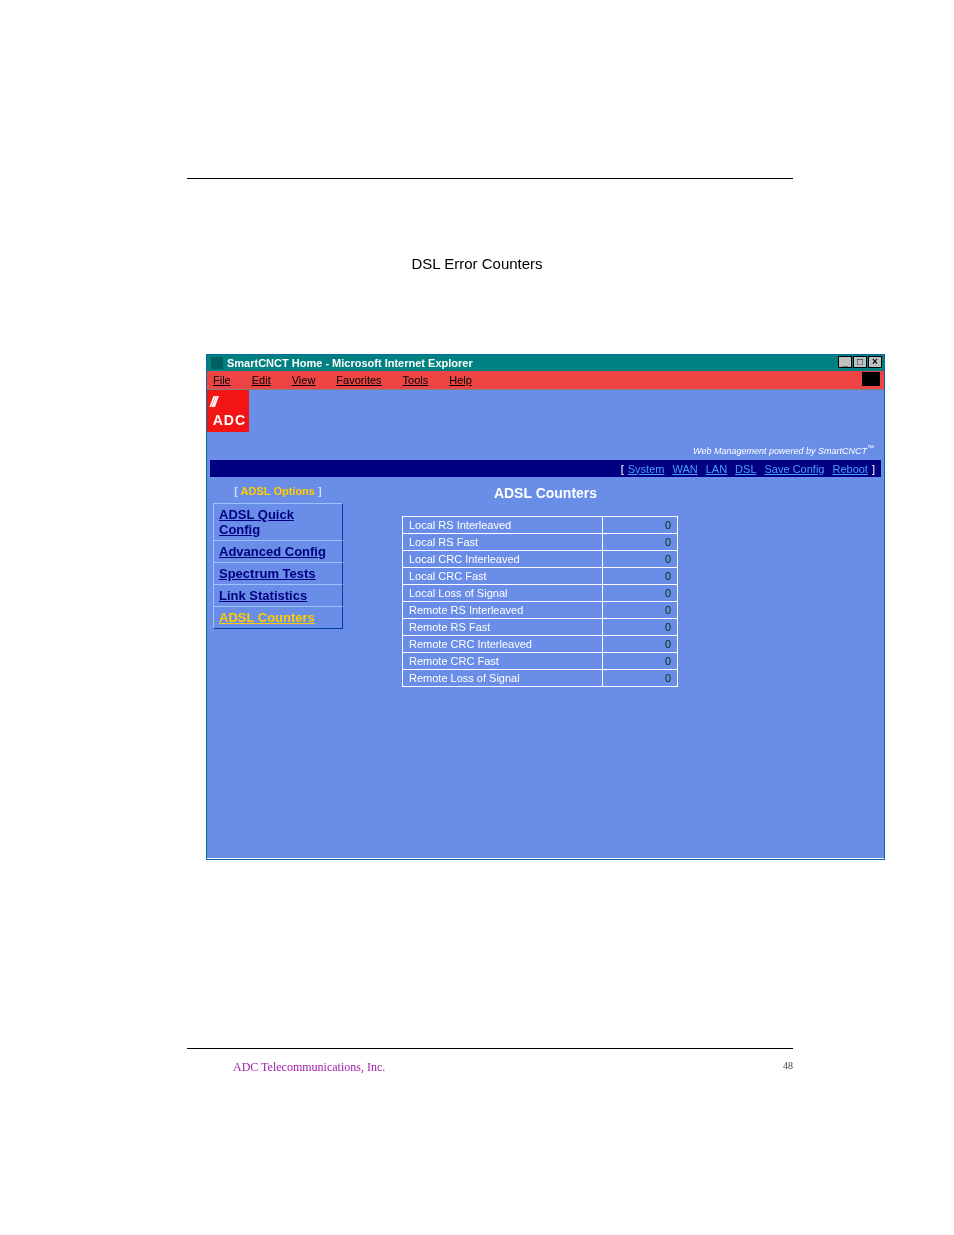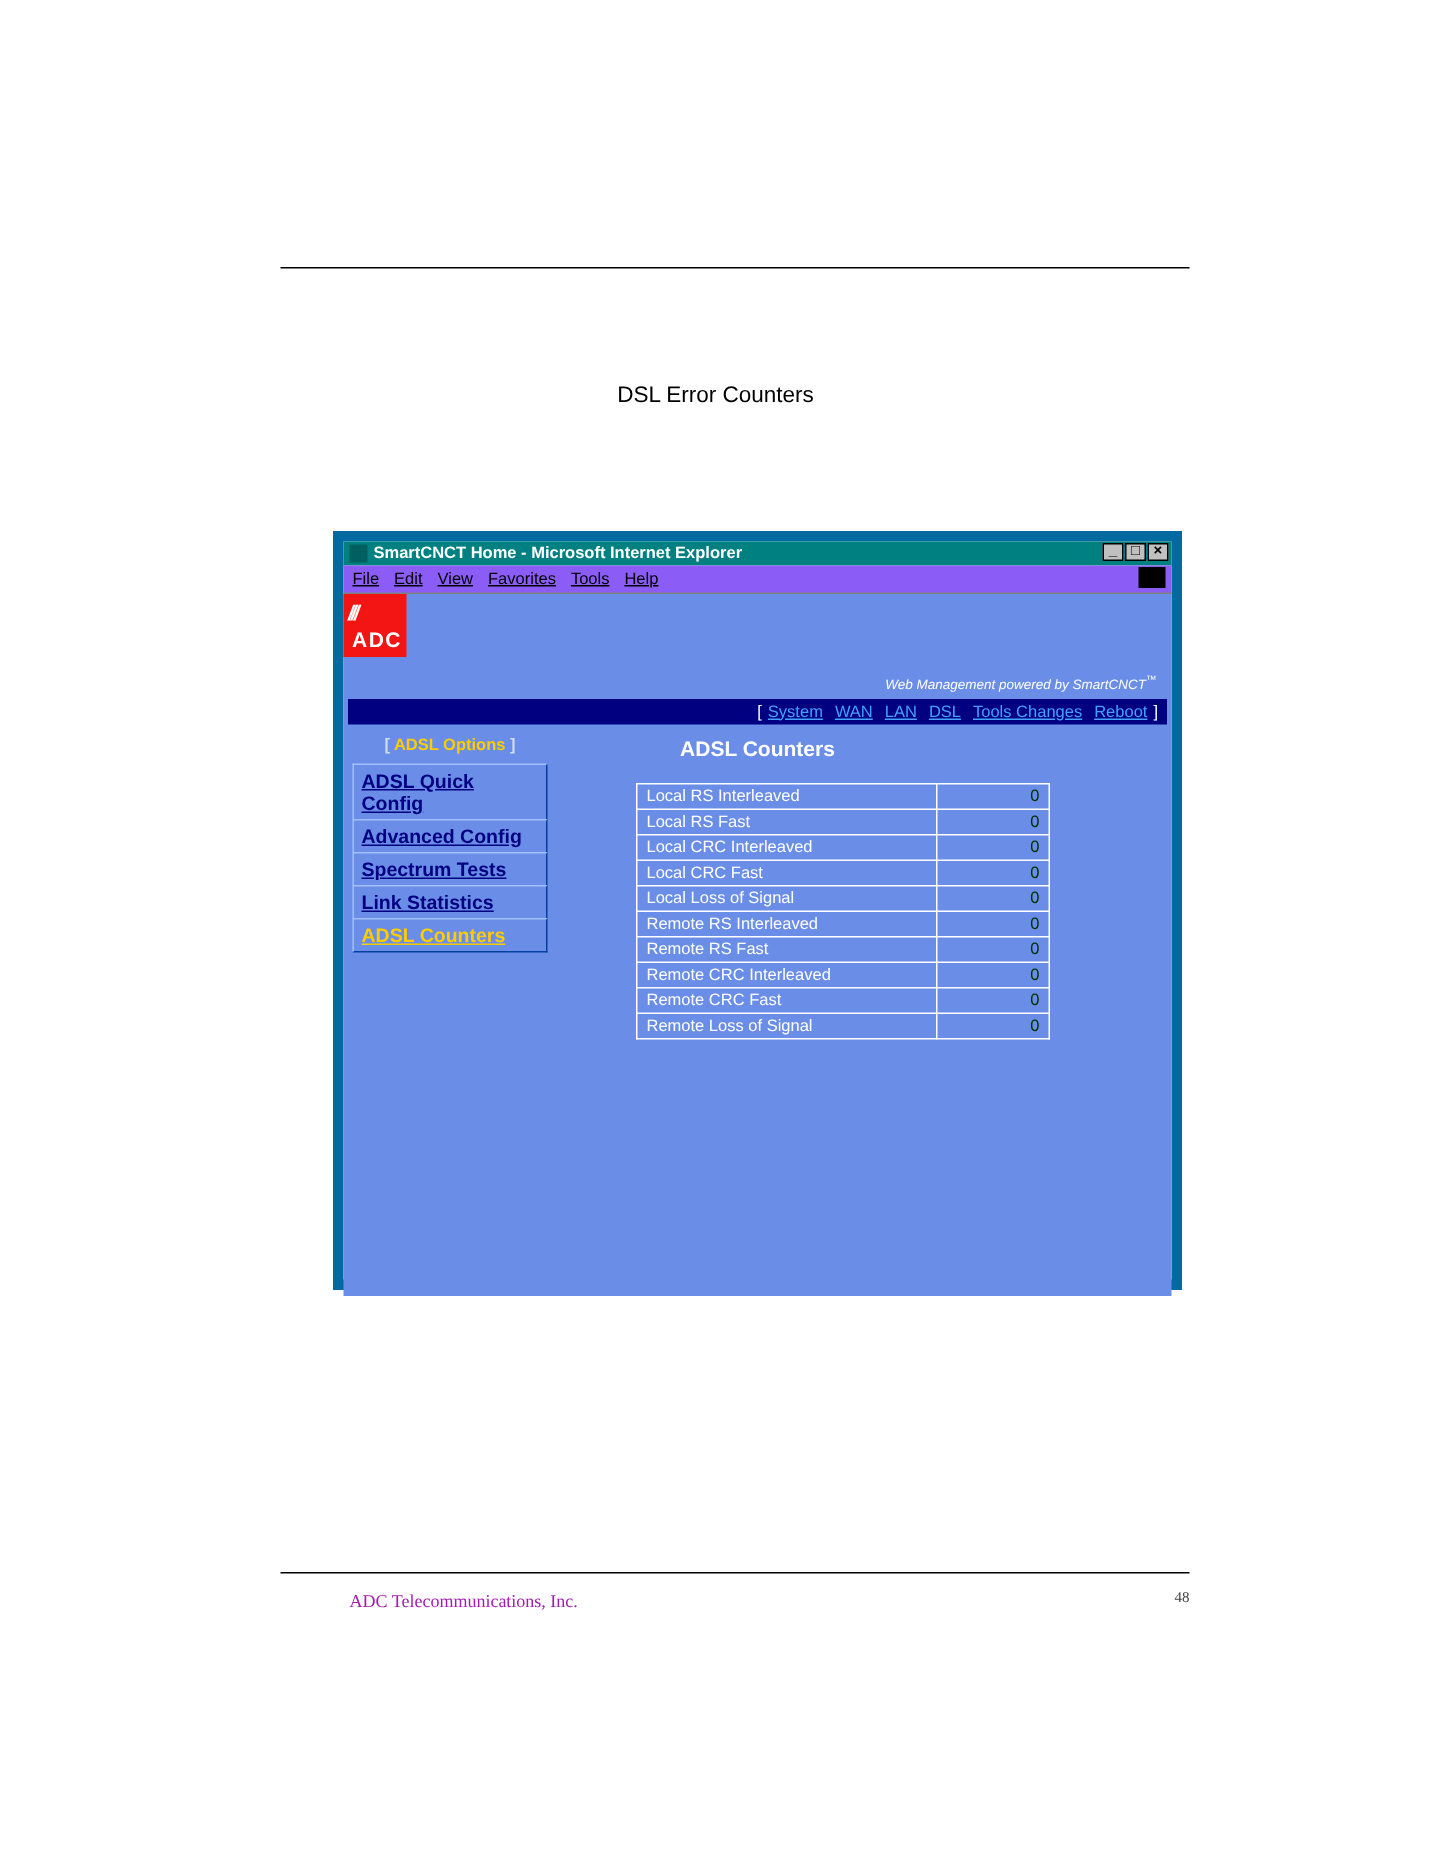--- a/index.html
+++ b/index.html
@@ -6,26 +6,26 @@
   .page { width:954px; height:1235px; position:relative; box-sizing:border-box; }
   .hr { position:absolute; left:187px; width:606px; height:1px; background:#000; }
   .hr.top { top:178px; }
   .hr.bot { top:1048px; }
   .head-dsl-err { position:absolute; left:0; width:954px; text-align:center; top:255px; font-family:Arial, Helvetica, sans-serif; font-weight:normal; font-size:15px; }
   .bold-span { font-family:Arial, Helvetica, sans-serif; font-weight:bold; font-size:14px; }
   .desc-line { position:absolute; left:187px; top:303px; font-size:14px; }
   .footer-left { position:absolute; left:187px; top:1060px; font-size:12px; color:#a21caf;margin-left:46px; }
   .footer-right { position:absolute; right:161px; top:1060px; font-size:10px; color:#444; }
 
-  .ie-window { position:absolute; left:222px; top:354px; width:566px; height:506px; box-sizing:border-box; border:7px solid #0369a1; font-family:Tahoma, Arial, sans-serif; }
+  .ie-window { position:absolute; left:206px; top:354px; width:679px; height:506px; box-sizing:border-box; border:1px solid #0369a1; font-family:Tahoma, Arial, sans-serif; }
   .ie-titlebar { height:16px; background:#008080; color:#fff; font-size:11px; font-weight:bold; display:flex; align-items:center; padding-left:4px; position:relative; }
   .ie-titlebar .ie-icon { width:12px; height:12px; background:#006060; display:inline-block; margin-right:4px; }
   .ie-winbtns { position:absolute; right:2px; top:1px; display:flex; gap:1px; }
   .ie-winbtn { width:14px; height:12px; background:#c0c0c0; border:1px solid #000; font-size:10px; line-height:10px; text-align:center; box-sizing:border-box; color:#000; }
-  .ie-menubar { height:18px; background:#8b5cf6; font-size:11px; display:flex; align-items:center; padding-left:6px; gap:10px; border-bottom:1px solid #808080; position:relative; }
+  .ie-menubar { height:18px; background:#ef4444; font-size:11px; display:flex; align-items:center; padding-left:6px; gap:21px; border-bottom:1px solid #808080; position:relative; }
   .ie-menubar .u { text-decoration:underline; }
   .ie-menubar .throbber { position:absolute; right:4px; top:1px; width:18px; height:14px; background:#000; }
 
   .ie-client { height:468px; background:#6a8ee8; position:relative; }
   .adc-logo-wrap { position:absolute; left:0px; top:0px; width:42px; height:42px; background:#f31414; color:#fff; font-family:Arial, sans-serif; }
   .adc-slashes { position:absolute; left:3px; top:4px; font-size:14px; font-style:italic; font-weight:bold; letter-spacing:-2px; }
   .adc-text { position:absolute; right:3px; bottom:4px; font-size:14px; font-weight:bold; letter-spacing:1px;text-align:center; }
   .web-mgmt { position:absolute; right:10px; top:54px; color:#fff; font-style:italic; font-size:9px; }
   .web-mgmt sup { font-size:7px; }
   .nav-strip { position:absolute; left:3px; right:3px; top:70px; height:17px; background:#000080; color:#46a0ff; font-size:11px; display:flex; justify-content:flex-end; align-items:center; padding-right:6px; }
@@ -81,21 +81,21 @@
       <div class="web-mgmt">
         <span>Web Management powered by SmartCNCT</span><sup>™</sup>
       </div>
 
       <div class="nav-strip">
         <span class="br">[ </span>
         <a>System</a>
         <a>WAN</a>
         <a>LAN</a>
         <a>DSL</a>
-        <a>Tools Changes</a>
+        <a>Save Config</a>
         <a>Reboot</a>
         <span class="br"> ]</span>
       </div>
 
       <div class="sidebar">
         <div class="sidebar-title">
           <span class="br2">[ </span><span>ADSL Options</span><span class="br2"> ]</span>
         </div>
         <a class="side-item">ADSL Quick Config</a>
         <a class="side-item">Advanced Config</a>

